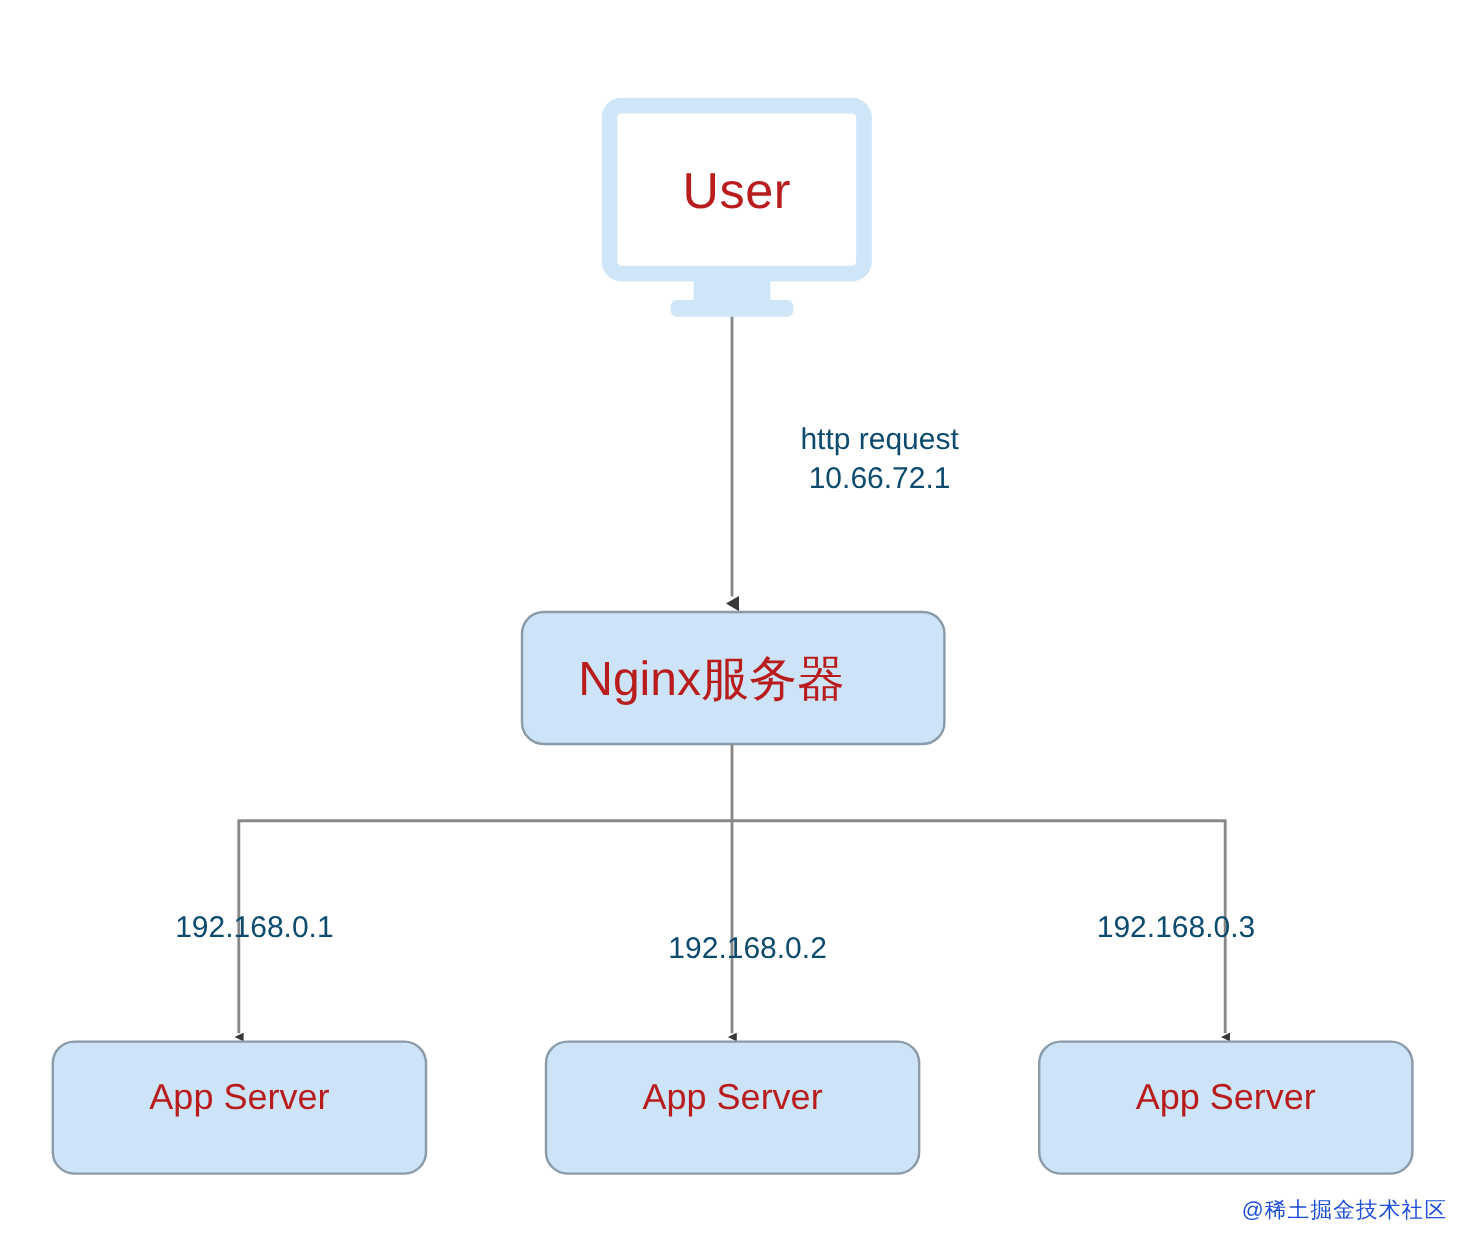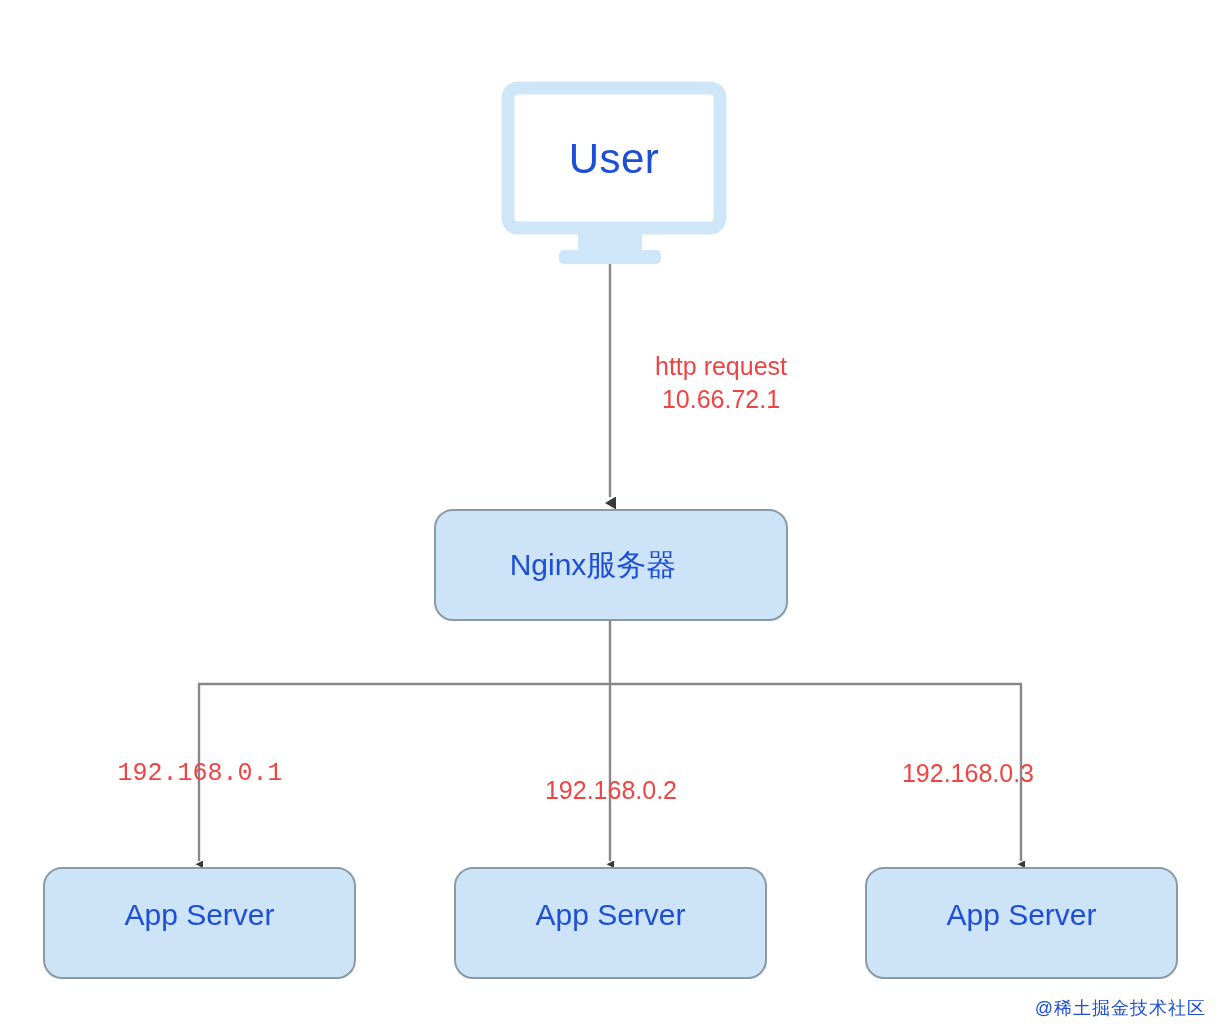--- a/index.html
+++ b/index.html
@@ -22,69 +22,70 @@
     left: 0;
     top: 0;
     width: 1228px;
     height: 1034px;
   }
   .node-label {
     position: absolute;
     display: flex;
     align-items: center;
     justify-content: center;
-    color: #1d4ed8;
+    color: #b91c1c;
     white-space: nowrap;
     pointer-events: none;
   }
   #user-label {
     left: 508px;
     top: 100px;
     width: 212px;
     height: 118px;
     font-size: 42px;
     letter-spacing: 0.5px;
   }
   #nginx-label {
     left: 435px;
     top: 510px;
     width: 316px;
     height: 110px;
-    font-size: 30px;
+    font-size: 40px;
   }
   .app-label {
     top: 868px;
     height: 94px;
     font-size: 30px;
   }
   #app-label-1 { left: 44px; width: 311px; }
   #app-label-2 { left: 455px; width: 311px; }
   #app-label-3 { left: 866px; width: 311px; }
 
   .edge-text {
     position: absolute;
-    color: #ef4444;
+    color: #0c4a6e;
     font-size: 25px;
     line-height: 33px;
     white-space: nowrap;
     text-align: center;
     pointer-events: none;
+    padding-left: 12px;
   }
   #http-request-label {
     left: 613px;
     top: 350px;
     width: 216px;
   }
   .ip-label {
     top: 757px;
     font-size: 25px;
     width: 260px;
     text-align: center;
   }
-  #ip-label-1 { left: 70px; font-family: Liberation Mono, monospace; }
+  #ip-label-1 { left: 70px; }
   #ip-label-2 { left: 481px; margin-top: 17px; }
   #ip-label-3 { left: 838px; }
 
   #watermark {
     position: absolute;
     right: 22px;
     bottom: 14px;
     font-size: 18px;
     color: #1d4ed8;
     letter-spacing: 1px;

